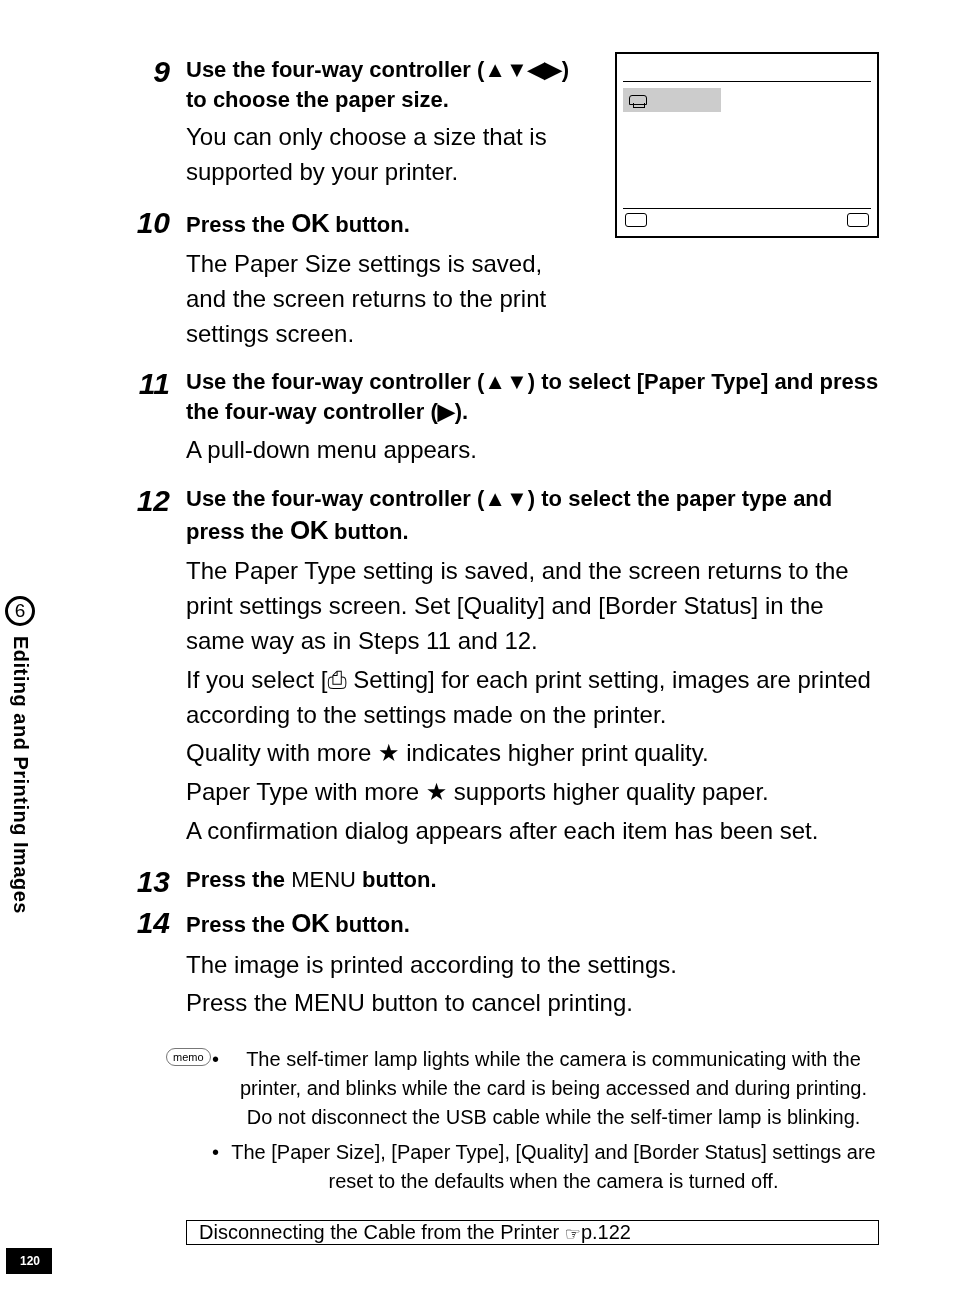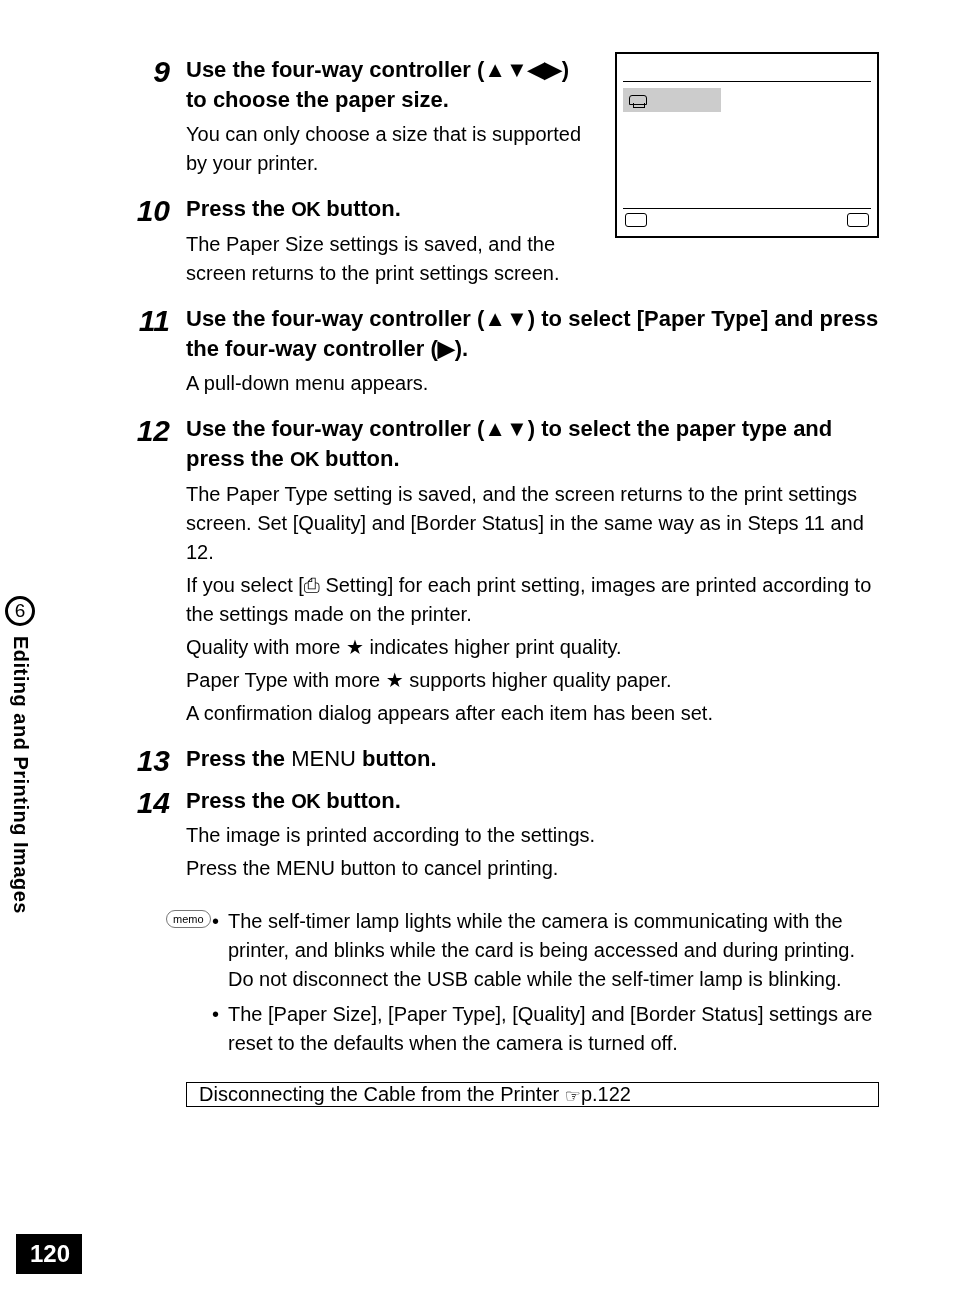--- a/index.html
+++ b/index.html
@@ -36,29 +36,29 @@
   .step-body {
     flex: 1;
   }
   .step-head {
     font-size: 22px;
     font-weight: bold;
     line-height: 1.35;
     margin-bottom: 6px;
   }
   .step-desc {
-    font-size: 20px;
+    font-size: 24px;
     line-height: 1.45;
     margin-bottom: 10px;
   }
   .step-desc p { margin: 0 0 4px 0; }
   .ok-label {
     font-family: Arial, sans-serif;
     font-weight: bold;
-    font-size: 20px;
+    font-size: 26px;
     letter-spacing: -0.5px;
   }
   .menu-label {
     font-weight: normal;
   }
   .arrow { font-family: Arial; }
   .top-text { flex: 0 0 400px; }
   .illus {
     border: 2px solid #000;
     width: 264px;
@@ -124,21 +124,21 @@
     display: inline-block;
     background: #fff;
     position: relative;
   }
   .memo-list {
     flex: 1;
     font-size: 20px;
     line-height: 1.45;
   }
   .memo-list ul { margin: 0; padding-left: 0; list-style: none; }
-  .memo-list li { position: relative; padding-left: 16px; margin-bottom: 6px; }
+  .memo-list li { position: relative; padding-left: 16px; margin-bottom: 6px; text-align: center; }
   .memo-list li::before { content: "•"; position: absolute; left: 0; }
   .refbox {
     border: 1.5px solid #000;
     margin: 18px 0 0 56px;
     padding: 0 12px;
     font-size: 20px;
   }
   .side-tab {
     position: absolute;
     left: 0;
@@ -161,26 +161,26 @@
     margin-bottom: 10px;
   }
   .side-label {
     writing-mode: vertical-rl;
     font-size: 20px;
     font-weight: bold;
     letter-spacing: 0.5px;
   }
   .page-num-box {
     position: absolute;
-    left: 16px;
+    left: 6px;
     bottom: 40px;
     background: #000;
     color: #fff;
     font-weight: bold;
-    font-size: 24px;
+    font-size: 12px;
     padding: 6px 12px 6px 14px;
   }
   .hand-icon {
     display: inline-block;
     font-size: 18px;
     transform: translateY(1px);
   }
   .printer-icon {
     display: inline-block;
     width: 18px;

